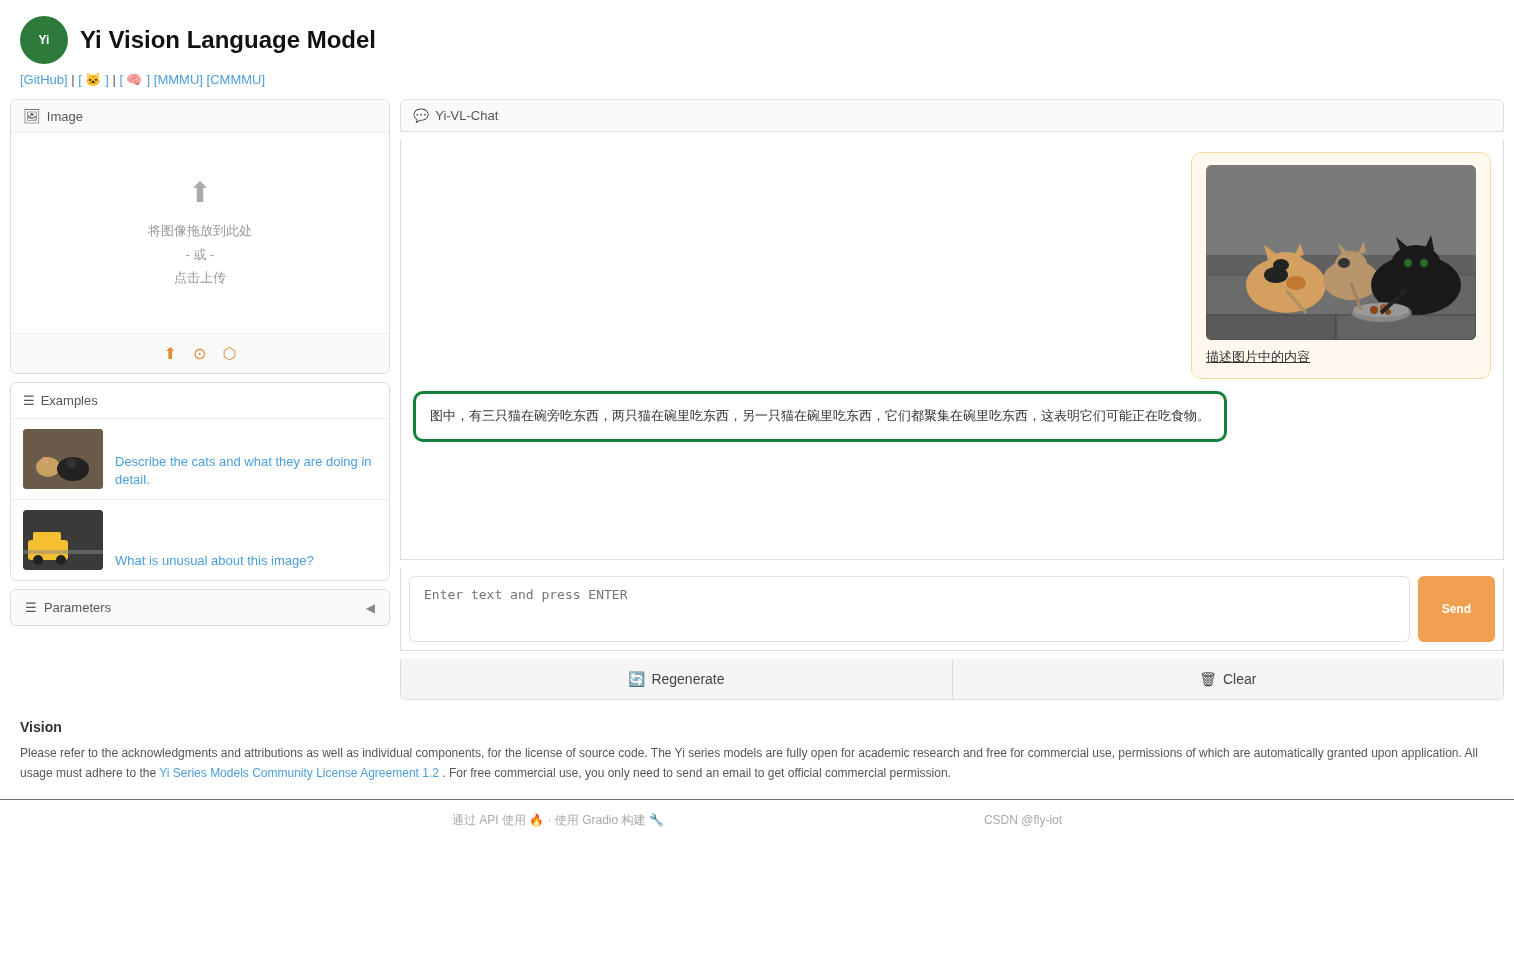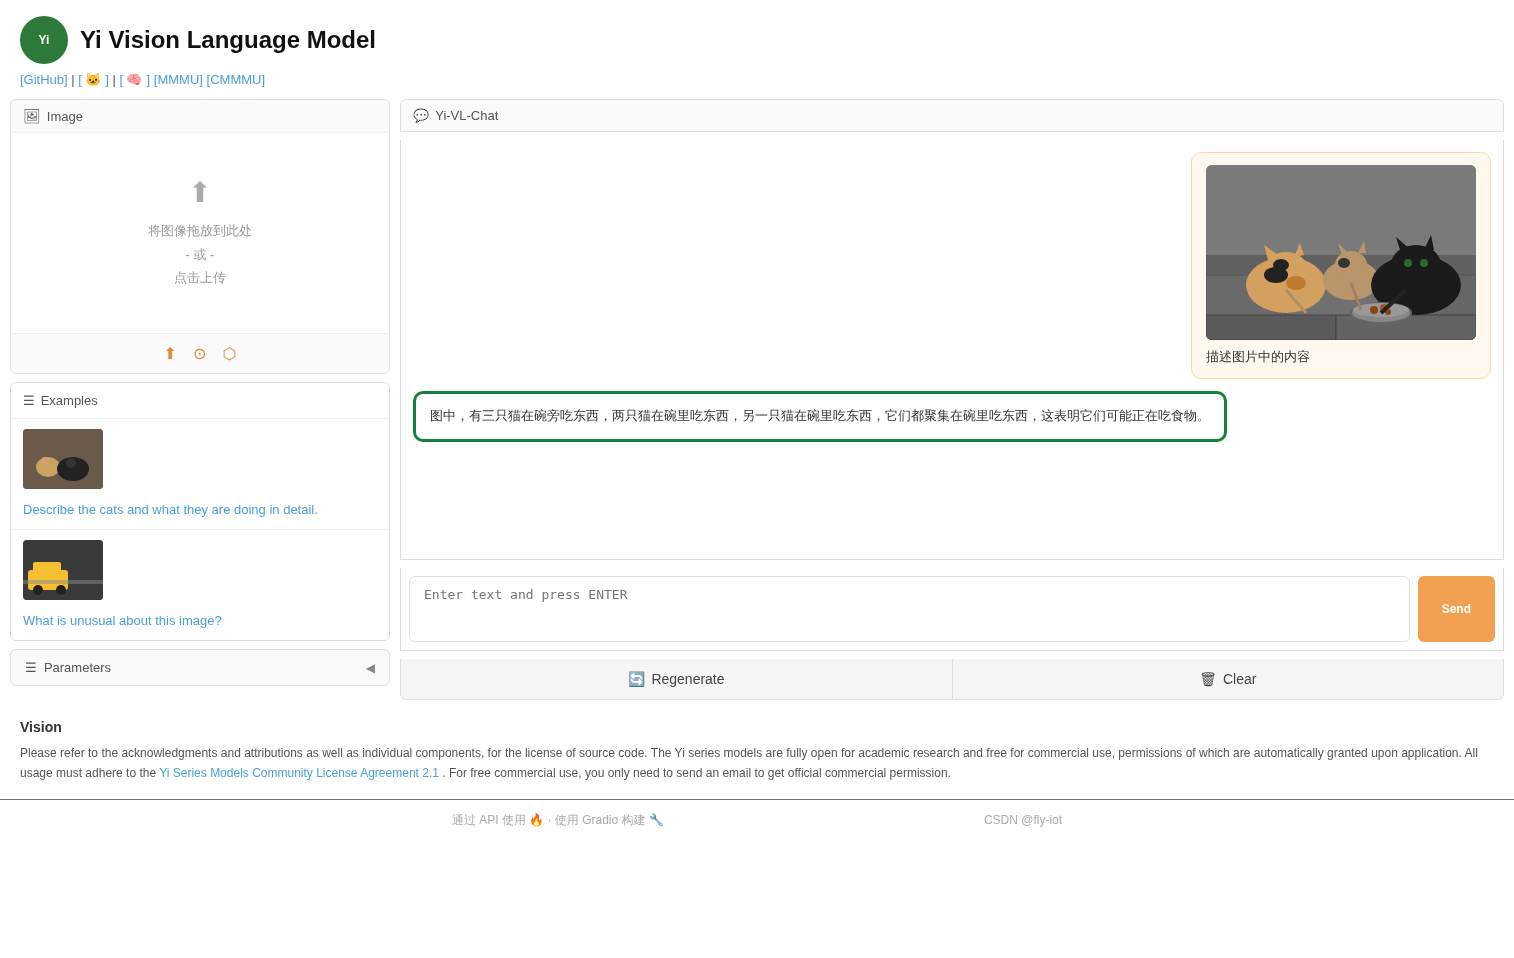--- a/index.html
+++ b/index.html
@@ -99,26 +99,25 @@
       display: flex;
       align-items: center;
       gap: 6px;
       padding: 10px 12px;
       font-size: 13px;
       color: #555;
     }
     .examples-list { }
     .example-item {
       display: flex;
-      align-items: flex-start;
+      align-items: flex-end;
       gap: 12px;
       padding: 10px 12px;
       border-top: 1px solid #f0f0f0;
       cursor: pointer;
-      flex-direction: column;
     }
     .example-thumb {
       width: 80px; height: 60px;
       border-radius: 4px;
       overflow: hidden;
       flex-shrink: 0;
       background: #ddd;
     }
     .example-text { color: #4a9eda; font-size: 13px; line-height: 1.4; }
 
@@ -170,21 +169,21 @@
 
     .message-bubble-user {
       align-self: flex-end;
       background: #fff8ee;
       border: 1px solid #f5dba0;
       border-radius: 10px;
       padding: 12px 14px;
       max-width: 80%;
     }
     .message-bubble-user .msg-text {
-      font-size: 13px; color: #333;
+      font-size: 13px; color: #333; text-decoration: underline;
     }
     .message-bubble-ai {
       align-self: flex-start;
       background: #fff;
       border: 3px solid #15803d;
       border-radius: 10px;
       padding: 12px 14px;
       max-width: 90%;
     }
     .message-bubble-ai .msg-text {
@@ -437,21 +436,21 @@
       </button>
     </div>
 
   </div>
 </div>
 
 <div class="license-section">
   <h3>Vision</h3>
   <p>
     <span>Please refer to the acknowledgments and attributions as well as individual components, for the license of source code. The Yi series models are fully open for academic research and free for commercial use, permissions of which are automatically granted upon application. All usage must adhere to the</span>
-    <a href="#">Yi Series Models Community License Agreement 2.1</a>
+    <a href="#">Yi Series Models Community License Agreement 1.2</a>
     <span>. For free commercial use, you only need to send an email to get official commercial permission.</span>
   </p>
 </div>
 
 <div class="footer-bar">
   <span>通过 API 使用 🔥 · 使用 Gradio 构建 🔧</span>
   &nbsp;&nbsp;&nbsp;&nbsp;&nbsp;&nbsp;&nbsp;&nbsp;&nbsp;&nbsp;&nbsp;&nbsp;&nbsp;&nbsp;&nbsp;&nbsp;&nbsp;&nbsp;&nbsp;&nbsp;&nbsp;&nbsp;&nbsp;&nbsp;&nbsp;&nbsp;&nbsp;&nbsp;&nbsp;&nbsp;&nbsp;&nbsp;&nbsp;&nbsp;&nbsp;&nbsp;&nbsp;&nbsp;&nbsp;&nbsp;&nbsp;&nbsp;&nbsp;&nbsp;&nbsp;&nbsp;&nbsp;&nbsp;&nbsp;&nbsp;&nbsp;&nbsp;&nbsp;&nbsp;&nbsp;&nbsp;&nbsp;&nbsp;&nbsp;&nbsp;&nbsp;&nbsp;&nbsp;&nbsp;&nbsp;&nbsp;&nbsp;&nbsp;&nbsp;&nbsp;&nbsp;&nbsp;&nbsp;&nbsp;&nbsp;&nbsp;&nbsp;&nbsp;&nbsp;&nbsp;&nbsp;&nbsp;&nbsp;&nbsp;&nbsp;&nbsp;&nbsp;&nbsp;&nbsp;&nbsp;&nbsp;&nbsp;&nbsp;&nbsp;
   <span>CSDN @fly-iot</span>
 </div>
 

